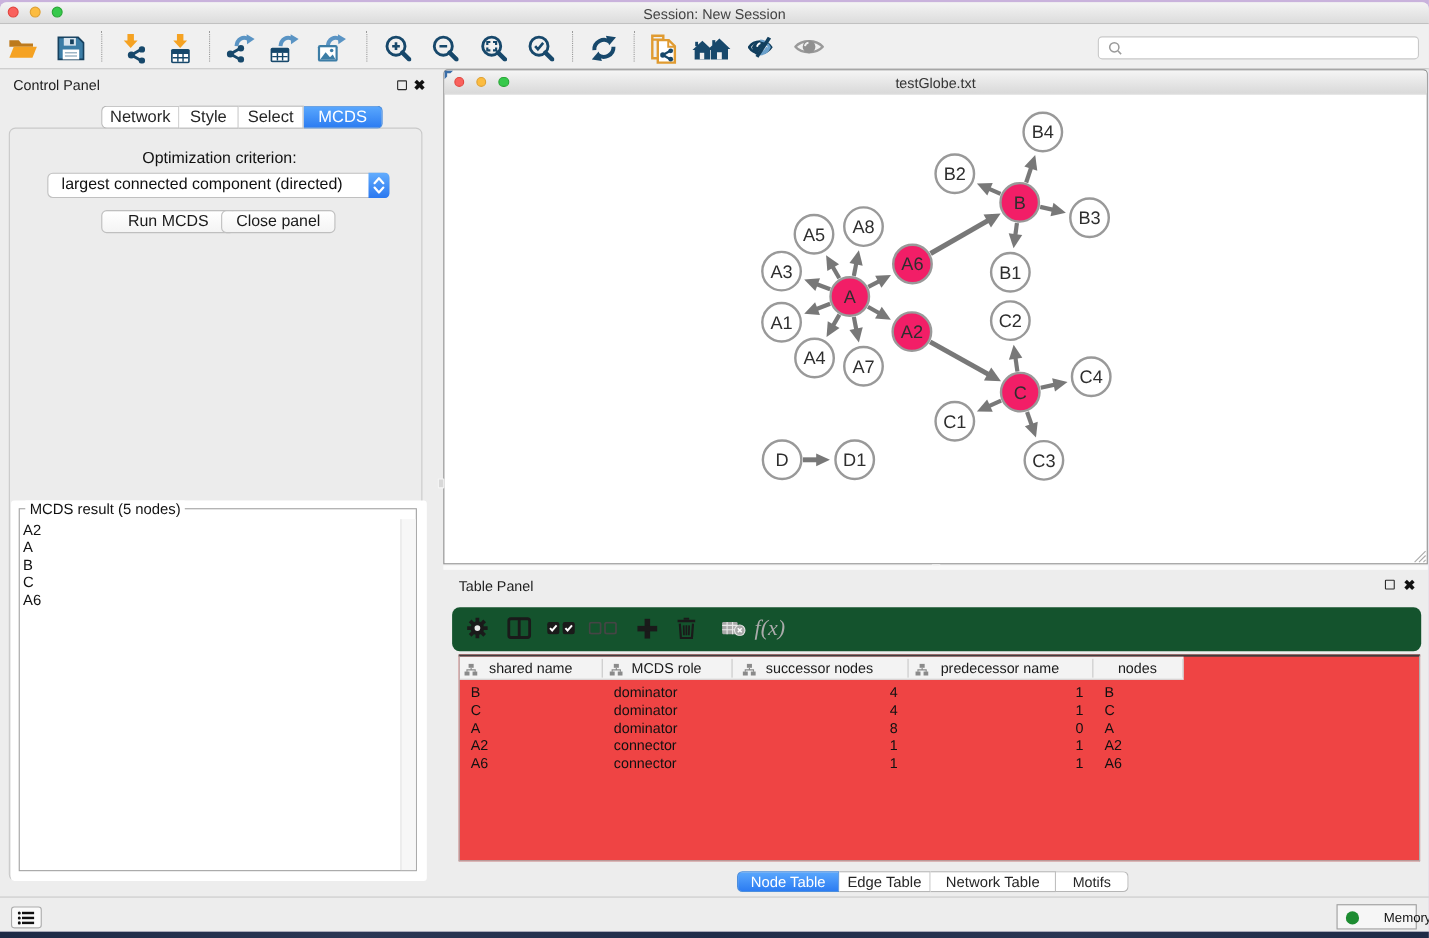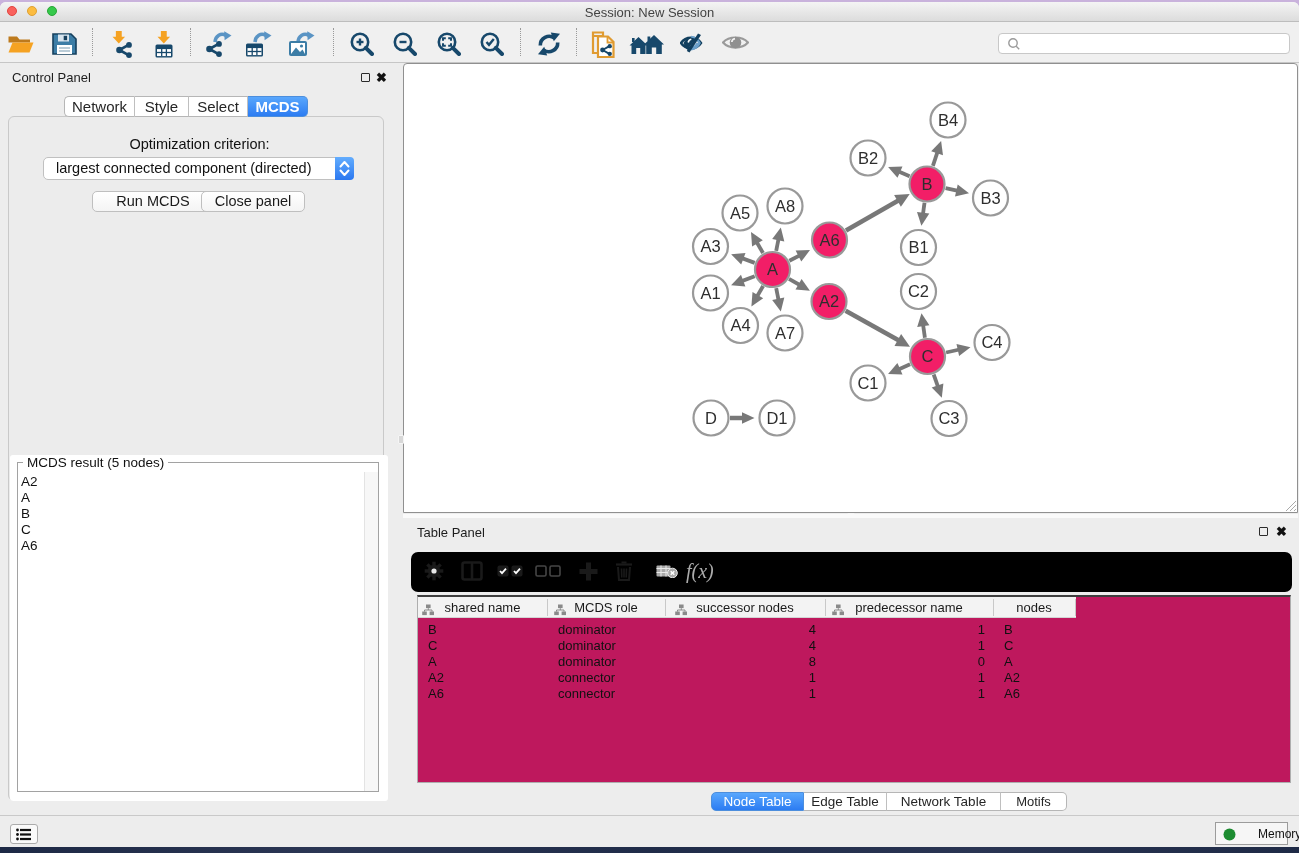--- a/index.html
+++ b/index.html
@@ -33,22 +33,22 @@
   #fieldset { position:absolute; left:17px; top:462px; width:362px; height:330px; border:1px solid #a2a2a2; background:#fff; }
   #fs-legend { position:absolute; left:23px; top:455px; background:#fff; padding:0 4px; font-size:13.5px; color:#111; }
   #fs-list { position:absolute; left:21px; top:474px; font-size:13.5px; color:#111; line-height:16px; }
   #fs-scroll { position:absolute; left:364px; top:472px; width:14px; height:319px; background:#f7f7f7; border-left:1px solid #e3e3e3; }
   
   #netwin { position:absolute; left:403px; top:63px; width:895px; height:450px; background:#fff; border:1px solid #909090; border-radius:4px 4px 0 0; }
   #net-titlebar { position:absolute; left:0; top:0; width:893px; height:22px; background:linear-gradient(#f5f5f5,#d9d9d9); border-bottom:1px solid #ababab; border-radius:4px 4px 0 0; }
   #net-title { position:absolute; left:0; top:4px; width:893px; text-align:center; font-size:13px; color:#333; }
   
   #tp-title { position:absolute; left:417px; top:525px; font-size:13px; color:#1d1d1d; }
-  #tp-toolbar { position:absolute; left:411px; top:552px; width:881px; height:40px; background:#000000; border-radius:7px; }
-  #tp-table { position:absolute; left:417px; top:595px; width:874px; height:188px; background:#be185d; border:1px solid #aeaeae; border-top:2px solid #3e3e3e; }
+  #tp-toolbar { position:absolute; left:411px; top:552px; width:881px; height:40px; background:#14532d; border-radius:7px; }
+  #tp-table { position:absolute; left:417px; top:595px; width:874px; height:188px; background:#ef4444; border:1px solid #aeaeae; border-top:2px solid #3e3e3e; }
   #tp-header { position:absolute; left:0; top:0; width:658px; height:21px; background:#f3f3f3; border-bottom:1px solid #d4d4d4; }
   .hsep { position:absolute; top:2px; height:17px; width:0; border-left:1px solid #c8c8c8; }
   .hcell { position:absolute; top:0; height:21px; font-size:13px; color:#1a1a1a; display:flex; align-items:center; justify-content:center; }
   .trow { position:absolute; font-size:13px; color:#111; }
   .num { text-align:right; }
   
   #statusline { position:absolute; left:0; top:815px; width:1299px; border-top:1px solid #c9c9c9; }
   #memory { position:absolute; left:1215px; top:822px; width:73px; height:23px; background:#f6f6f6; border:1px solid #9c9c9c; font-size:12px; color:#111; }
   #listbtn { position:absolute; left:10px; top:824px; width:28px; height:20px; background:#fafafa; border:1px solid #ababab; border-radius:3px; }
   #bottomstrip { position:absolute; left:0; top:847px; width:1299px; height:6px; background:linear-gradient(90deg,#1d2945,#2b3654 25%,#202c49 50%,#2a3553 75%,#1e2a46); }
@@ -213,42 +213,51 @@
         <circle cx="7" cy="7" r="4.2" fill="none" stroke="#9b9b9b" stroke-width="1.4"></circle>
         <line x1="10.2" y1="10.2" x2="13.2" y2="13.2" stroke="#9b9b9b" stroke-width="1.4"></line>
       </svg>
   </div>
 </div>
 
 <div id="cp-title">Control Panel</div>
 <div class="winbtn-sq" style="left:361px;top:73px;"></div>
 <div class="winbtn-x" style="left:376px;top:73px;">✖</div>
 <div id="cp-pane"></div>
-<div class="tabbar" style="left:64px;top:96px;">
+<div class="tabbar" style="left:92px;top:96px;">
   <div class="seg" style="width:71px;">Network</div>
   <div class="seg" style="width:54px;">Style</div>
   <div class="seg" style="width:59px;">Select</div>
-  <div class="seg blue" style="width:60px;font-weight:bold;">MCDS</div>
+  <div class="seg blue" style="width:72px;">MCDS</div>
 </div>
 <div id="opt-label">Optimization criterion:</div>
 <div id="cp-select">largest connected component (directed)
   <div class="cap"><svg width="19" height="23" viewBox="0 0 19 23">
         <path d="M5.5 9.5 L9.5 5 L13.5 9.5" fill="none" stroke="#fff" stroke-width="2" stroke-linecap="round" stroke-linejoin="round"></path>
         <path d="M5.5 13.5 L9.5 18 L13.5 13.5" fill="none" stroke="#fff" stroke-width="2" stroke-linecap="round" stroke-linejoin="round"></path>
       </svg></div>
 </div>
 <div class="btn" style="left:92px;top:191px;width:122px;">Run MCDS</div>
 <div class="btn" style="left:201px;top:191px;width:104px;">Close panel</div>
 <div id="results-white"></div>
 <div id="fieldset"></div>
 <div id="fs-scroll"></div>
 <div id="fs-legend">MCDS result (5 nodes)</div>
 <div id="fs-list">A2<br>A<br>B<br>C<br>A6</div>
 
 <div id="netwin">
+  <div id="net-titlebar">
+    <svg width="8" height="8" viewBox="0 0 8 8" style="position:absolute;left:0;top:0">
+        <path d="M0 0 H8 L5.5 2.5 H2.5 V5.5 L0 8 Z" fill="#3a6ea8"></path>
+      </svg>
+    <div class="tl" style="left:9.1px;top:5.9px;width:9.4px;height:9.4px;background:#f9615d;border:1px solid #e2463f;"></div>
+    <div class="tl" style="left:29.1px;top:5.9px;width:9.4px;height:9.4px;background:#fcbc40;border:1px solid #dfa133;"></div>
+    <div class="tl" style="left:49.2px;top:5.9px;width:9.4px;height:9.4px;background:#36c94b;border:1px solid #2aa637;"></div>
+    <div id="net-title">testGlobe.txt</div>
+  </div>
   <svg id="graph" width="893" height="425" style="position:absolute;left:0;top:23px" font-family="Liberation Sans, sans-serif">
   <line x1="350.7" y1="189.2" x2="333.1" y2="195.9" stroke="#787878" stroke-width="3.8"></line>
   <polygon points="327.1,198.2 337.0,187.8 341.4,199.4" fill="#787878"></polygon>
   <line x1="350.7" y1="175.9" x2="333.2" y2="169.4" stroke="#787878" stroke-width="3.8"></line>
   <polygon points="327.1,167.2 341.5,165.9 337.2,177.5" fill="#787878"></polygon>
   <line x1="359.1" y1="199.0" x2="350.6" y2="213.8" stroke="#787878" stroke-width="3.8"></line>
   <polygon points="347.4,219.4 348.5,205.0 359.2,211.2" fill="#787878"></polygon>
   <line x1="359.0" y1="166.0" x2="350.2" y2="150.7" stroke="#787878" stroke-width="3.8"></line>
   <polygon points="347.0,145.1 358.8,153.2 348.1,159.4" fill="#787878"></polygon>
   <line x1="372.2" y1="201.1" x2="375.5" y2="218.0" stroke="#787878" stroke-width="3.8"></line>
@@ -454,21 +463,21 @@
 <div class="trow num" style="left:300px;top:73px;width:98px;">1</div>
 <div class="trow num" style="left:470px;top:73px;width:97px;">1</div>
 <div class="trow" style="left:586px;top:73px;">A2</div>
 <div class="trow" style="left:10px;top:89px;">A6</div>
 <div class="trow" style="left:140px;top:89px;">connector</div>
 <div class="trow num" style="left:300px;top:89px;width:98px;">1</div>
 <div class="trow num" style="left:470px;top:89px;width:97px;">1</div>
 <div class="trow" style="left:586px;top:89px;">A6</div>
 </div>
 </div>
-<div class="tabbar" style="left:670px;top:792px;margin-left:41px;">
+<div class="tabbar" style="left:670px;top:792px;">
   <div class="seg blue" style="width:93px;font-size:13.5px;height:19px;line-height:18px;">Node Table</div>
   <div class="seg" style="width:83px;font-size:13.5px;height:19px;line-height:18px;">Edge Table</div>
   <div class="seg" style="width:114px;font-size:13.5px;height:19px;line-height:18px;">Network Table</div>
   <div class="seg" style="width:66px;font-size:13px;height:19px;line-height:18px;">Motifs</div>
 </div>
 
 <div id="statusline"></div>
 <div id="listbtn">
   <svg width="16" height="13" viewBox="0 0 16 13" style="position:absolute;left:5px;top:3px">
     <circle cx="1.5" cy="2" r="1.4" fill="#111"></circle>

